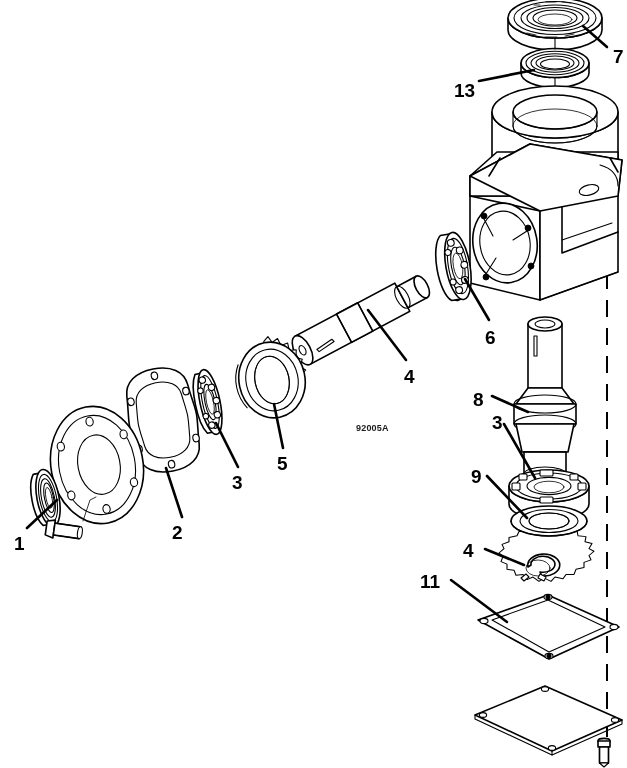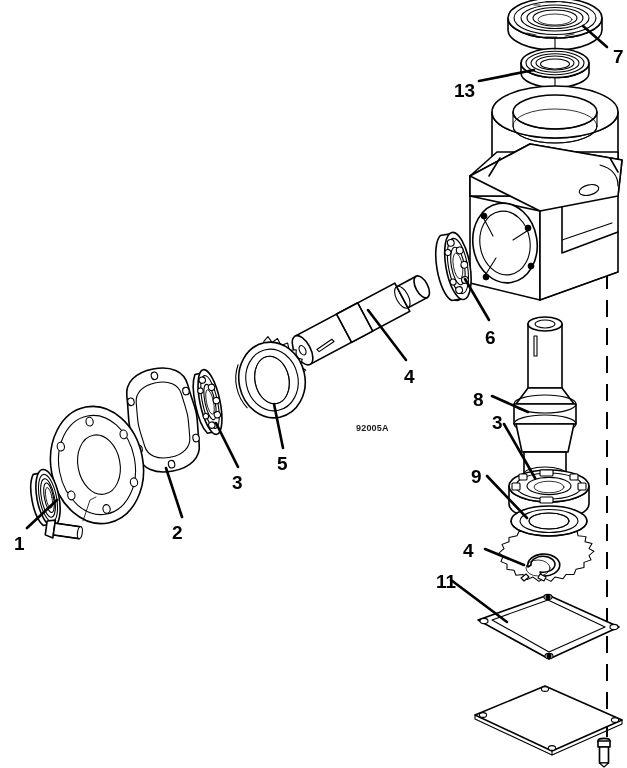--- a/index.html
+++ b/index.html
@@ -514,17 +514,17 @@
   <div class="callout" style="left:232px; top:473px;">3</div>
   <div class="callout" style="left:277px; top:454px;">5</div>
   <div class="callout" style="left:404px; top:367px;">4</div>
   <div class="callout" style="left:485px; top:328px;">6</div>
   <div class="callout" style="left:613px; top:47px;">7</div>
   <div class="callout" style="left:454px; top:81px;">13</div>
   <div class="callout" style="left:473px; top:390px;">8</div>
   <div class="callout" style="left:492px; top:413px;">3</div>
   <div class="callout" style="left:471px; top:467px;">9</div>
   <div class="callout" style="left:463px; top:541px;">4</div>
-  <div class="callout" style="left:436px; top:572px;">11</div>
+  <div class="callout" style="left:420px; top:572px;">11</div>
 
   <div class="figcode" style="left:356px; top:399px;margin-top:24px;">92005A</div>
 
 </div>
 
 </body></html>

